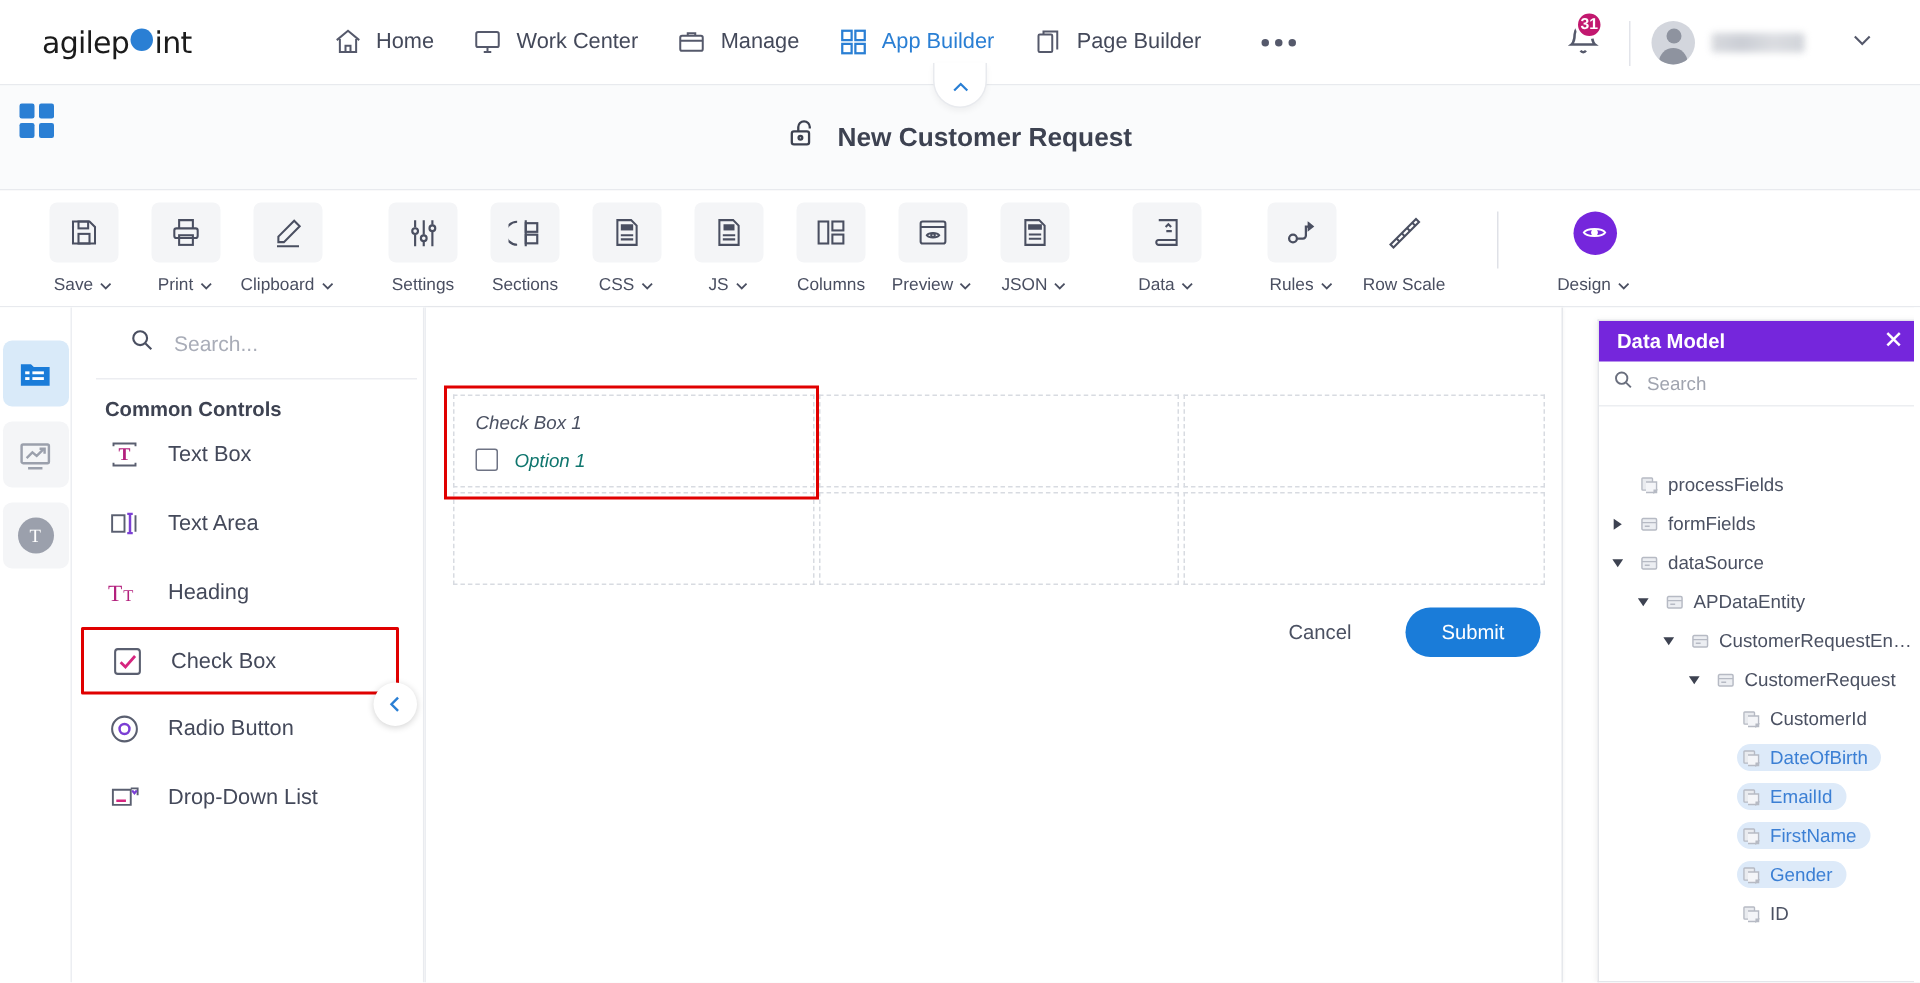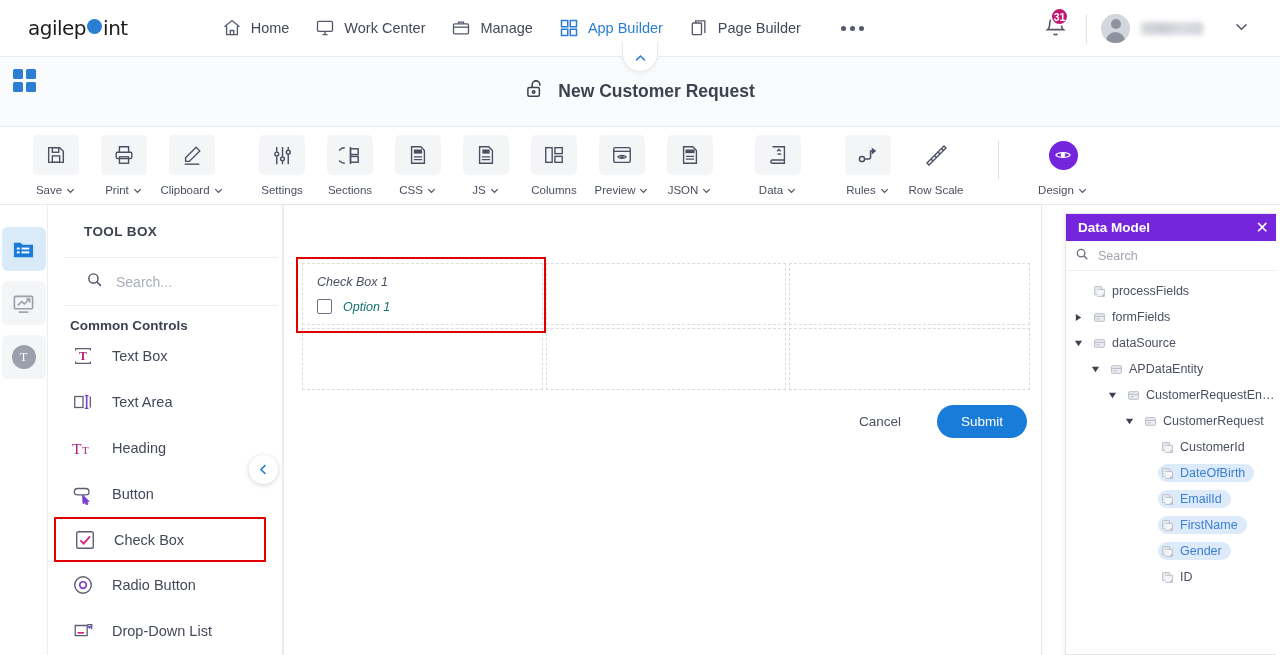--- a/index.html
+++ b/index.html
@@ -607,21 +607,20 @@
             <path d="M15 7.5h3.5V11"></path>
             <path d="M7 21h10"></path>
           </svg>
       </div>
       <div class="rail-btn idle">
         <div class="rail-t">T</div>
       </div>
     </div>
 
     <div class="toolbox">
-      <div class="tb-head">TOOL BOX</div>
       <div class="tb-search">
         <span>
           <svg width="17" height="17" viewBox="0 0 24 24" fill="none" stroke="#4a4f61" stroke-width="2">
               <circle cx="10.5" cy="10.5" r="6.5"></circle>
               <path d="M15.5 15.5L21 21"></path>
             </svg>
         </span>
         <input type="text" placeholder="Search..." style="">
       </div>
       <div class="tb-section-title">Common Controls</div>
@@ -650,29 +649,20 @@
         </div>
         <div class="tool-item">
           <span class="tool-icon">
             <svg width="24" height="22" viewBox="0 0 26 24">
                 <text x="1" y="18" font-size="17" font-family="Liberation Serif, serif" fill="#b3207d">T</text>
                 <text x="12" y="18" font-size="12" font-family="Liberation Serif, serif" fill="#b3207d">T</text>
               </svg>
           </span>
           <span class="t-label">Heading</span>
         </div>
-        <div class="tool-item">
-          <span class="tool-icon">
-            <svg width="23" height="22" viewBox="0 0 24 24" fill="none" stroke="#5a5f70" stroke-width="1.4">
-                <rect x="2" y="6" width="16" height="7" rx="3.5"></rect>
-                <path d="M11 13l7 7-2.4.4L17 23l-2 .8-1.2-2.5-2.3 1.4z" fill="#7b3fd4" stroke="#7b3fd4" stroke-width="1"></path>
-              </svg>
-          </span>
-          <span class="t-label">Button</span>
-        </div>
         <div class="tool-item highlight">
           <span class="tool-icon">
             <svg width="22" height="22" viewBox="0 0 24 24" fill="none">
                 <rect x="3" y="3" width="18" height="18" rx="2" stroke="#5a5f70" stroke-width="1.5"></rect>
                 <path d="M7 12.5l3.5 3.5L17.5 8" stroke="#d6257f" stroke-width="2"></path>
               </svg>
           </span>
           <span class="t-label">Check Box</span>
         </div>
         <div class="tool-item">
@@ -735,21 +725,21 @@
       <div class="dm-search">
         <span>
           <svg width="14" height="14" viewBox="0 0 24 24" fill="none" stroke="#6a6f7e" stroke-width="2.2">
               <circle cx="10.5" cy="10.5" r="6.5"></circle>
               <path d="M15.5 15.5L21 21"></path>
             </svg>
         </span>
         <input type="text" placeholder="Search" style="">
       </div>
       <div class="dm-tree" id="dm-tree">
-          <div class="dm-node" style="padding-left: 7px;">
+          <div class="dm-node" style="padding-left: 7px; margin-top: 32px;">
             <span class="dm-arrow"></span>
             <span class="dm-flat">
               <span style="display: flex;">
                 <svg width="13" height="13" viewBox="0 0 24 24" fill="none" stroke="#b6bac4" stroke-width="1.7">
                   <rect x="3" y="3" width="13" height="15" rx="1" fill="#e9ebef"></rect>
                   <path d="M8 8h13v13H8" fill="#f4f5f8"></path>
                   <path d="M18 21l3-3h-3z" fill="#d8dbe2"></path>
                 </svg>
               </span>
               <span class="dm-nlabel">processFields</span>

